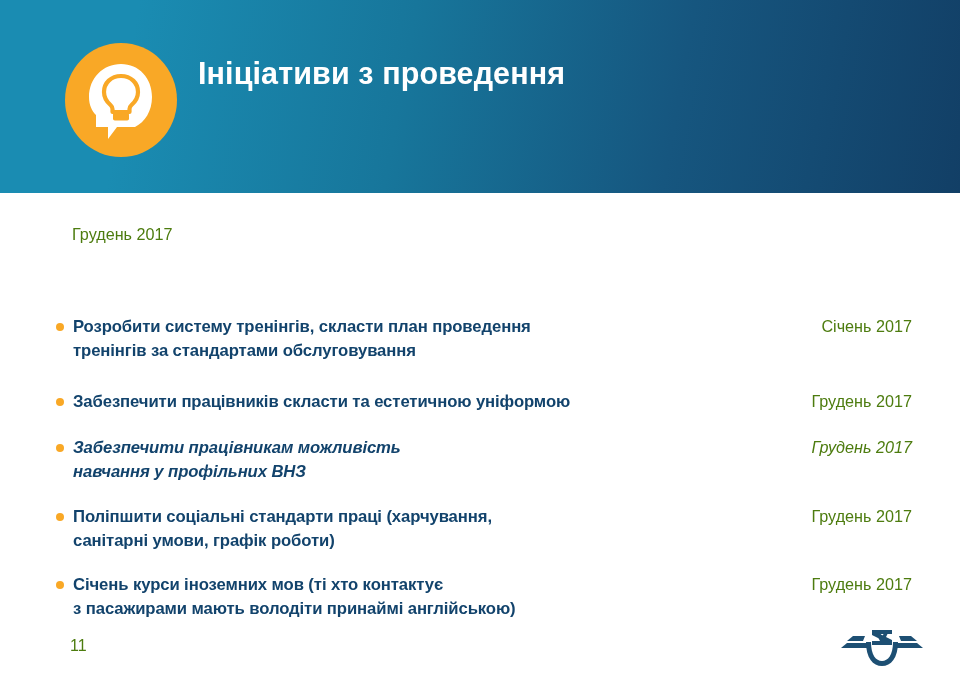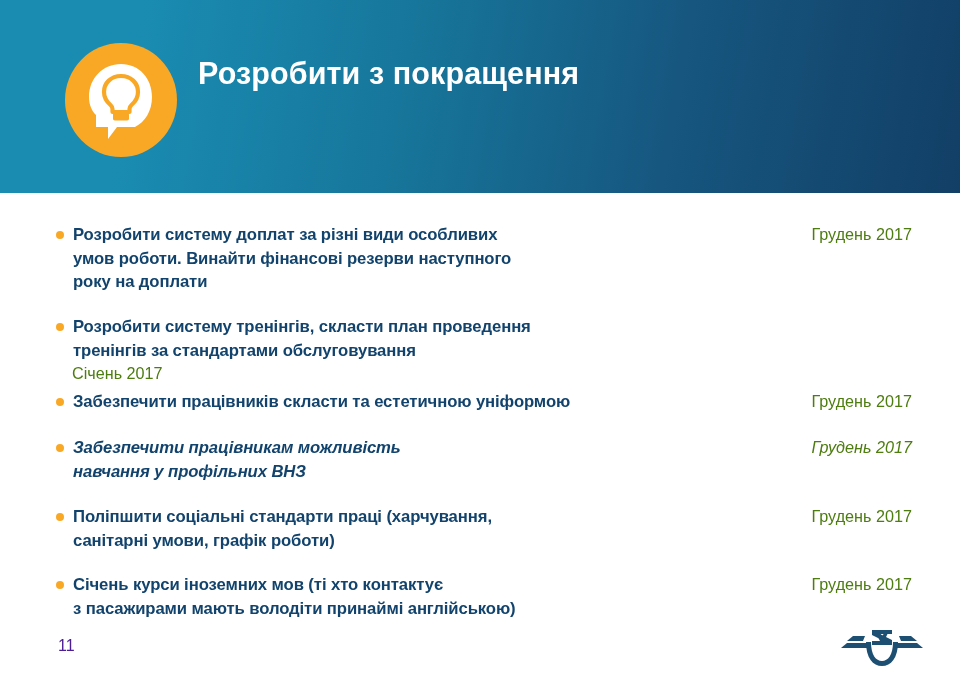--- a/index.html
+++ b/index.html
@@ -105,23 +105,23 @@
     font-weight: normal;
     line-height: 23.5px;
     white-space: nowrap;
     text-align: right;
     padding-left: 16px;
   }
 
   
   .page-number {
     position: absolute;
-    left: 58px;
+    left: 70px;
     top: 636px;
-    color: #4c1d95;
+    color: #4d7c0f;
     font-size: 16px;
     font-weight: normal;
     line-height: 20px;
   }
 
   .footer-logo {
     position: absolute;
     left: 841px;
     top: 628px;
     width: 82px;
@@ -157,38 +157,32 @@
                  L 66.5 70
                  L 66.5 67
                  C 66.5 65.5 67 64.3 68.5 63
                  C 72 60 75 56 75 50
                  C 75 41 68 34 58 34 Z" fill="none" stroke="#F9A826" stroke-width="4.2" stroke-linejoin="round"></path>
         <rect x="50" y="70.5" width="16" height="8" rx="1.8" fill="#F9A826"></rect>
       </svg>
     </div>
 
     <div class="header-title">
-      <span class="tline">Розробити з покращення</span>
+      <span class="tline">Ініціативи з проведення</span>
     </div>
 
   </div>
 
   <div class="content">
 
     <div class="row" style="top:30px;">
-      <div class="row-left">
-        <span class="bullet"></span>
-        <span class="row-text">Розробити систему доплат за різні види особливих
-умов роботи. Винайти фінансові резерви наступного
-року на доплати</span>
-      </div>
-      <span class="row-date">Грудень 2017</span>
-    </div>
-
-    <div class="row" style="top:122px;flex-direction:column;">
+      <span class="row-date">Грудень 2017</span>
+    </div>
+
+    <div class="row" style="top:122px;">
       <div class="row-left">
         <span class="bullet"></span>
         <span class="row-text">Розробити систему тренінгів, скласти план проведення
 тренінгів за стандартами обслуговування</span>
       </div>
       <span class="row-date">Січень 2017</span>
     </div>
 
     <div class="row" style="top:197px;">
       <div class="row-left">

